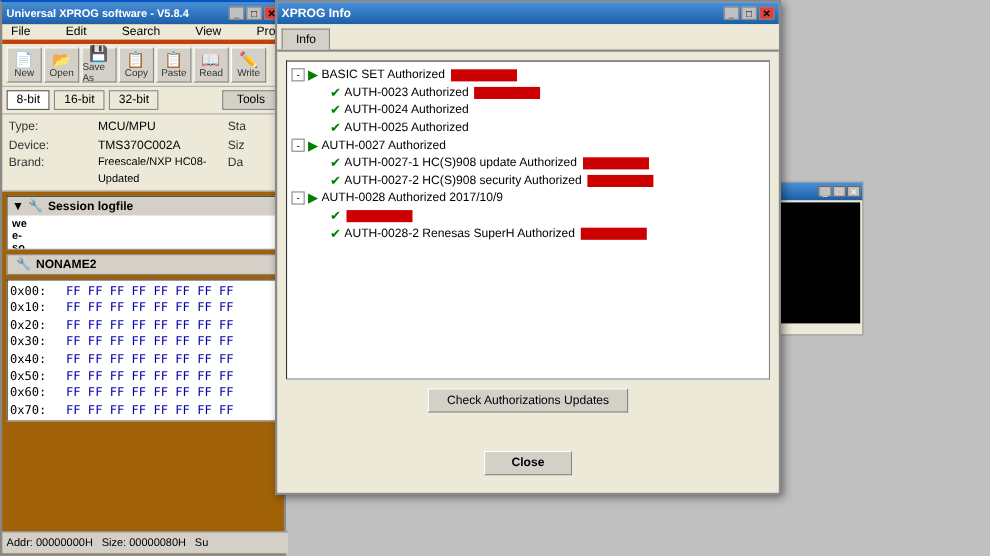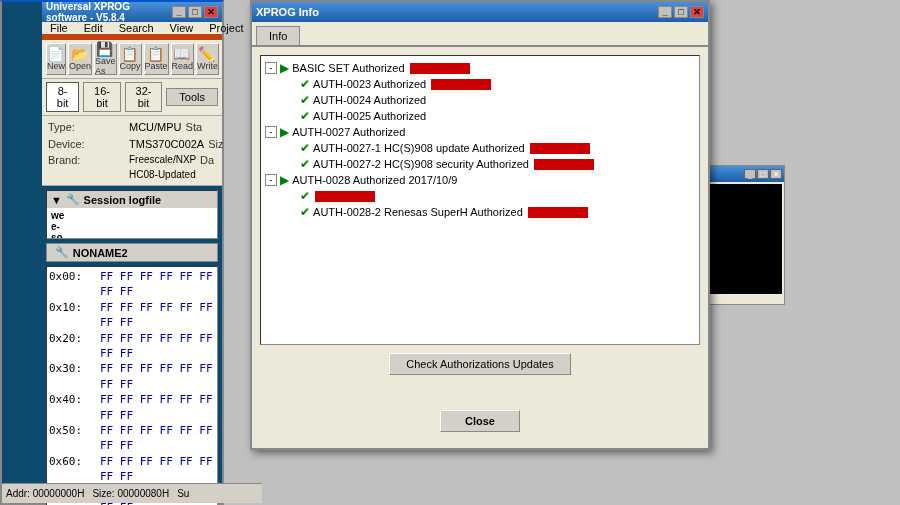--- a/index.html
+++ b/index.html
@@ -10,26 +10,25 @@
       width: 900px;
       height: 505px;
       overflow: hidden;
       position: relative;
     }
 
     
     .main-window {
       position: absolute;
       left: 0; top: 0;
-      width: 224px;
+      width: 260px;
       height: 505px;
-      background: #0c4a6e;
+      background: #a16207;
       border: 2px solid #888;
       border-top: 2px solid #0055c8;
-      padding-left: 40px;
     }
 
     .main-title-bar {
       background: linear-gradient(to bottom, #4a90d9 0%, #1a5fa8 100%);
       height: 20px;
       display: flex;
       align-items: center;
       justify-content: space-between;
       padding: 0 4px;
       color: white;
@@ -59,22 +58,22 @@
       background: #e04040;
     }
 
     
     .menu-bar {
       background: #ece9d8;
       height: 18px;
       display: flex;
       align-items: center;
       padding: 0 4px;
-      border-bottom: 6px solid #c2410c;
-      gap: 8px;
+      border-bottom: 4px solid #c2410c;
+      gap: 24px;
     }
 
     .menu-item {
       font-size: 11px;
       cursor: pointer;
       padding: 1px 4px;
     }
 
     
     .toolbar {

